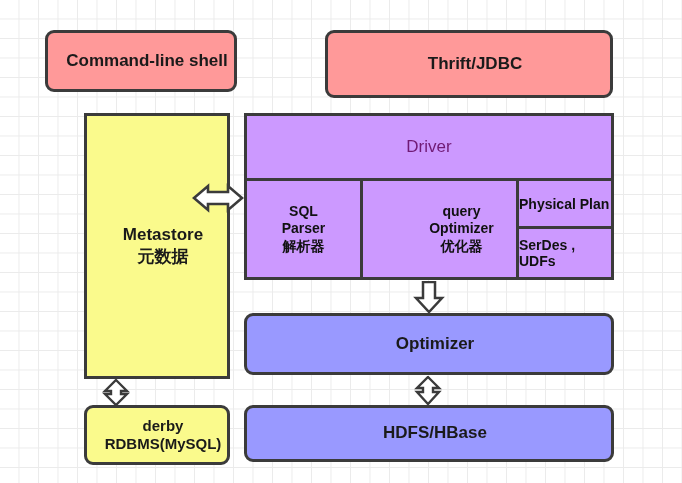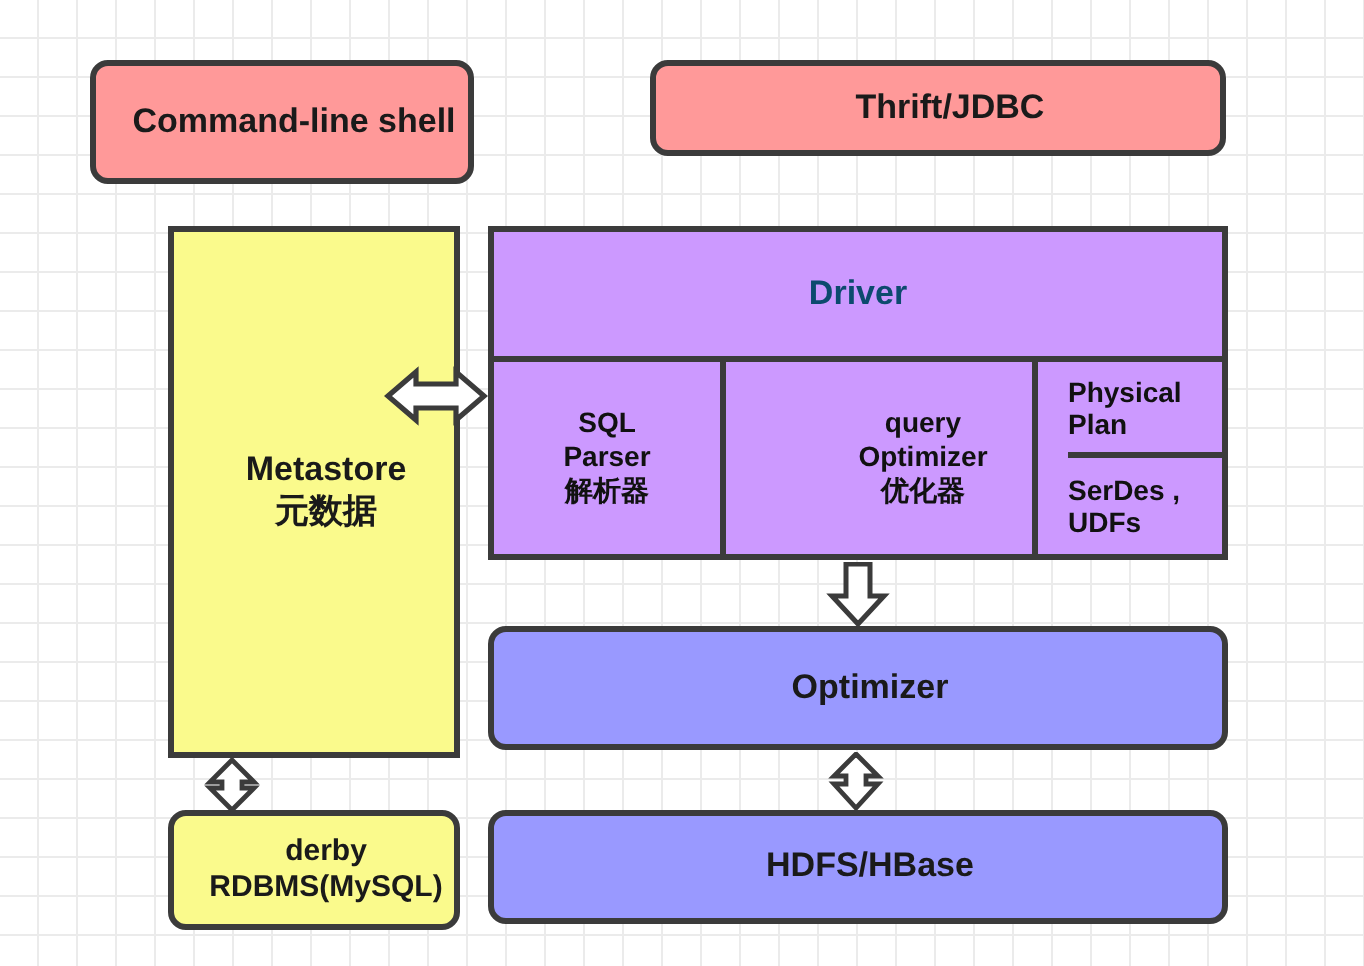--- a/index.html
+++ b/index.html
@@ -34,40 +34,40 @@
     padding-left: 12px;
   }
   .pink   { background: #ff9999; }
   .yellow { background: #fafa8c; margin-left: 40px; }
   .blue   { background: #9999ff; }
 
   .rounded { border-radius: 9px; }
 
   
   #cli     { left: 45px;  top: 30px;  width: 192px; height: 62px;  font-size: 17px; }
-  #thrift  { left: 325px; top: 30px;  width: 288px; height: 48px;  font-size: 17px; }
+  #thrift  { left: 325px; top: 30px;  width: 288px; height: 68px;  font-size: 17px; }
 
   
   #metastore { left: 44px; top: 113px; width: 146px; height: 266px; font-size: 17px; }
 
   
   #driver-group {
     position: absolute;
     left: 244px; top: 113px; width: 370px; height: 167px;
     box-sizing: border-box;
     border: 3px solid #3b3b3b;
     background: #cc99ff;
     display: flex;
     flex-direction: column;
   }
   #driver-header {
     flex: 0 0 62px;
     border-bottom: 3px solid #3b3b3b;
     display: flex; align-items: center; justify-content: center;
-    font-weight: bold; font-size: 17px; color: #0c4a6e;
+    font-weight: normal; font-size: 17px; color: #701a75;
   }
   #driver-cols {
     flex: 1 1 auto;
     display: flex;
     min-height: 0;
   }
   .dcol {
     box-sizing: border-box;
     display: flex; align-items: center; justify-content: center;
     text-align: center; font-weight: bold; font-size: 14px; color: #111;
@@ -78,21 +78,20 @@
   #col-right {
     flex: 1 1 auto;
     display: flex; flex-direction: column;
   }
   .dsub {
     flex: 1 1 33.33%;
     box-sizing: border-box;
     display: flex; align-items: center; justify-content: flex-start;
     font-weight: bold; font-size: 14px; color: #111;
     border-bottom: 3px solid #3b3b3b;
-    margin-left: 15px;
   }
   .dsub:last-child { border-bottom: none; }
 
   
   #mapreduce { left: 244px; top: 313px; width: 370px; height: 62px; font-size: 17px; }
   #hdfs      { left: 244px; top: 405px; width: 370px; height: 57px; font-size: 17px; }
   #derby     { left: 44px;  top: 405px; width: 146px; height: 60px; font-size: 15px; }
 
   
   .arrow { position: absolute; }

